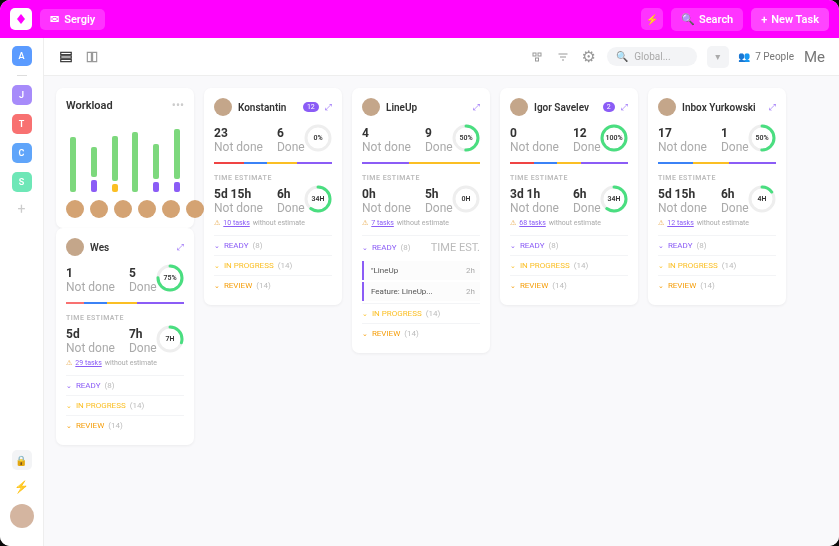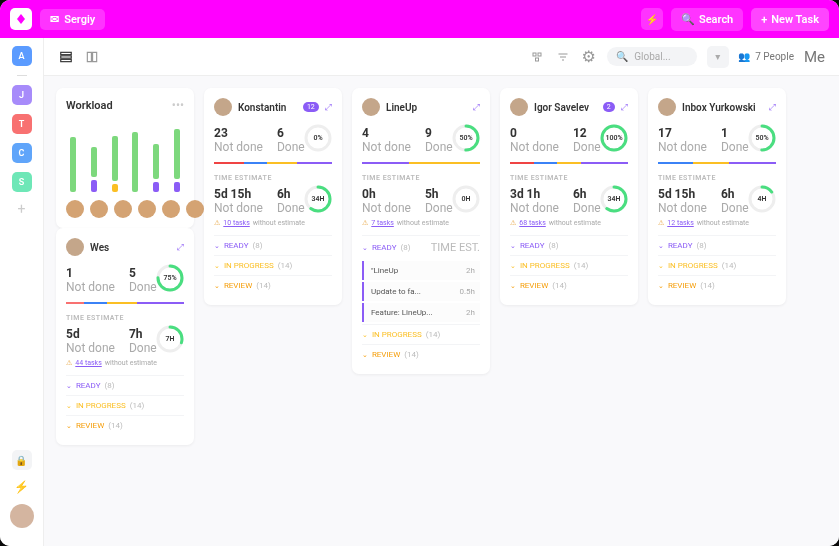--- a/index.html
+++ b/index.html
@@ -232,21 +232,21 @@
                   <span class="num">7h</span>
                   <span class="lbl">Done</span>
                 </div>
       <div class="ring"><svg>
                     <circle cx="14" cy="14" r="12" stroke="#eee" stroke-width="3" fill="none"></circle>
                     <circle cx="14" cy="14" r="12" stroke="#4ade80" stroke-width="3" fill="none" stroke-dasharray="75.39822368615503" stroke-dashoffset="52.778756580308524" stroke-linecap="round"></circle>
                   </svg><div class="pct">7H</div></div>
     </div>
     <div class="without">
                 <span class="warn">⚠</span>
-                <span class="link">44 tasks</span>
+                <span class="link">29 tasks</span>
                 <span> without estimate</span>
               </div>
     <div class="status-row ready"><span class="chev">⌄</span> READY <span class="count">(8)</span></div>
               <div class="status-row prog"><span class="chev">⌄</span> IN PROGRESS <span class="count">(14)</span></div>
               <div class="status-row rev"><span class="chev">⌄</span> REVIEW <span class="count">(14)</span></div>
   </div>
           </div>
           <div class="col">
             <div class="card pcard">
     <div class="phead">
@@ -344,24 +344,20 @@
                 <span class="warn">⚠</span>
                 <span class="link">7 tasks</span>
                 <span> without estimate</span>
               </div>
     <div class="status-row ready"><span class="chev">⌄</span> READY <span class="count">(8)</span><span class="est-lbl">TIME EST.</span></div>
               <div class="task-item">
                 <span>"LineUp</span>
                 <span class="te">2h</span>
               </div>
               <div class="task-item">
-                <span>Update to fa...</span>
-                <span class="te">0.5h</span>
-              </div>
-              <div class="task-item">
                 <span>Feature: LineUp...</span>
                 <span class="te">2h</span>
               </div>
               <div class="status-row prog"><span class="chev">⌄</span> IN PROGRESS <span class="count">(14)</span></div>
               <div class="status-row rev"><span class="chev">⌄</span> REVIEW <span class="count">(14)</span></div>
   </div>
           </div>
           <div class="col">
             <div class="card pcard">
     <div class="phead">

